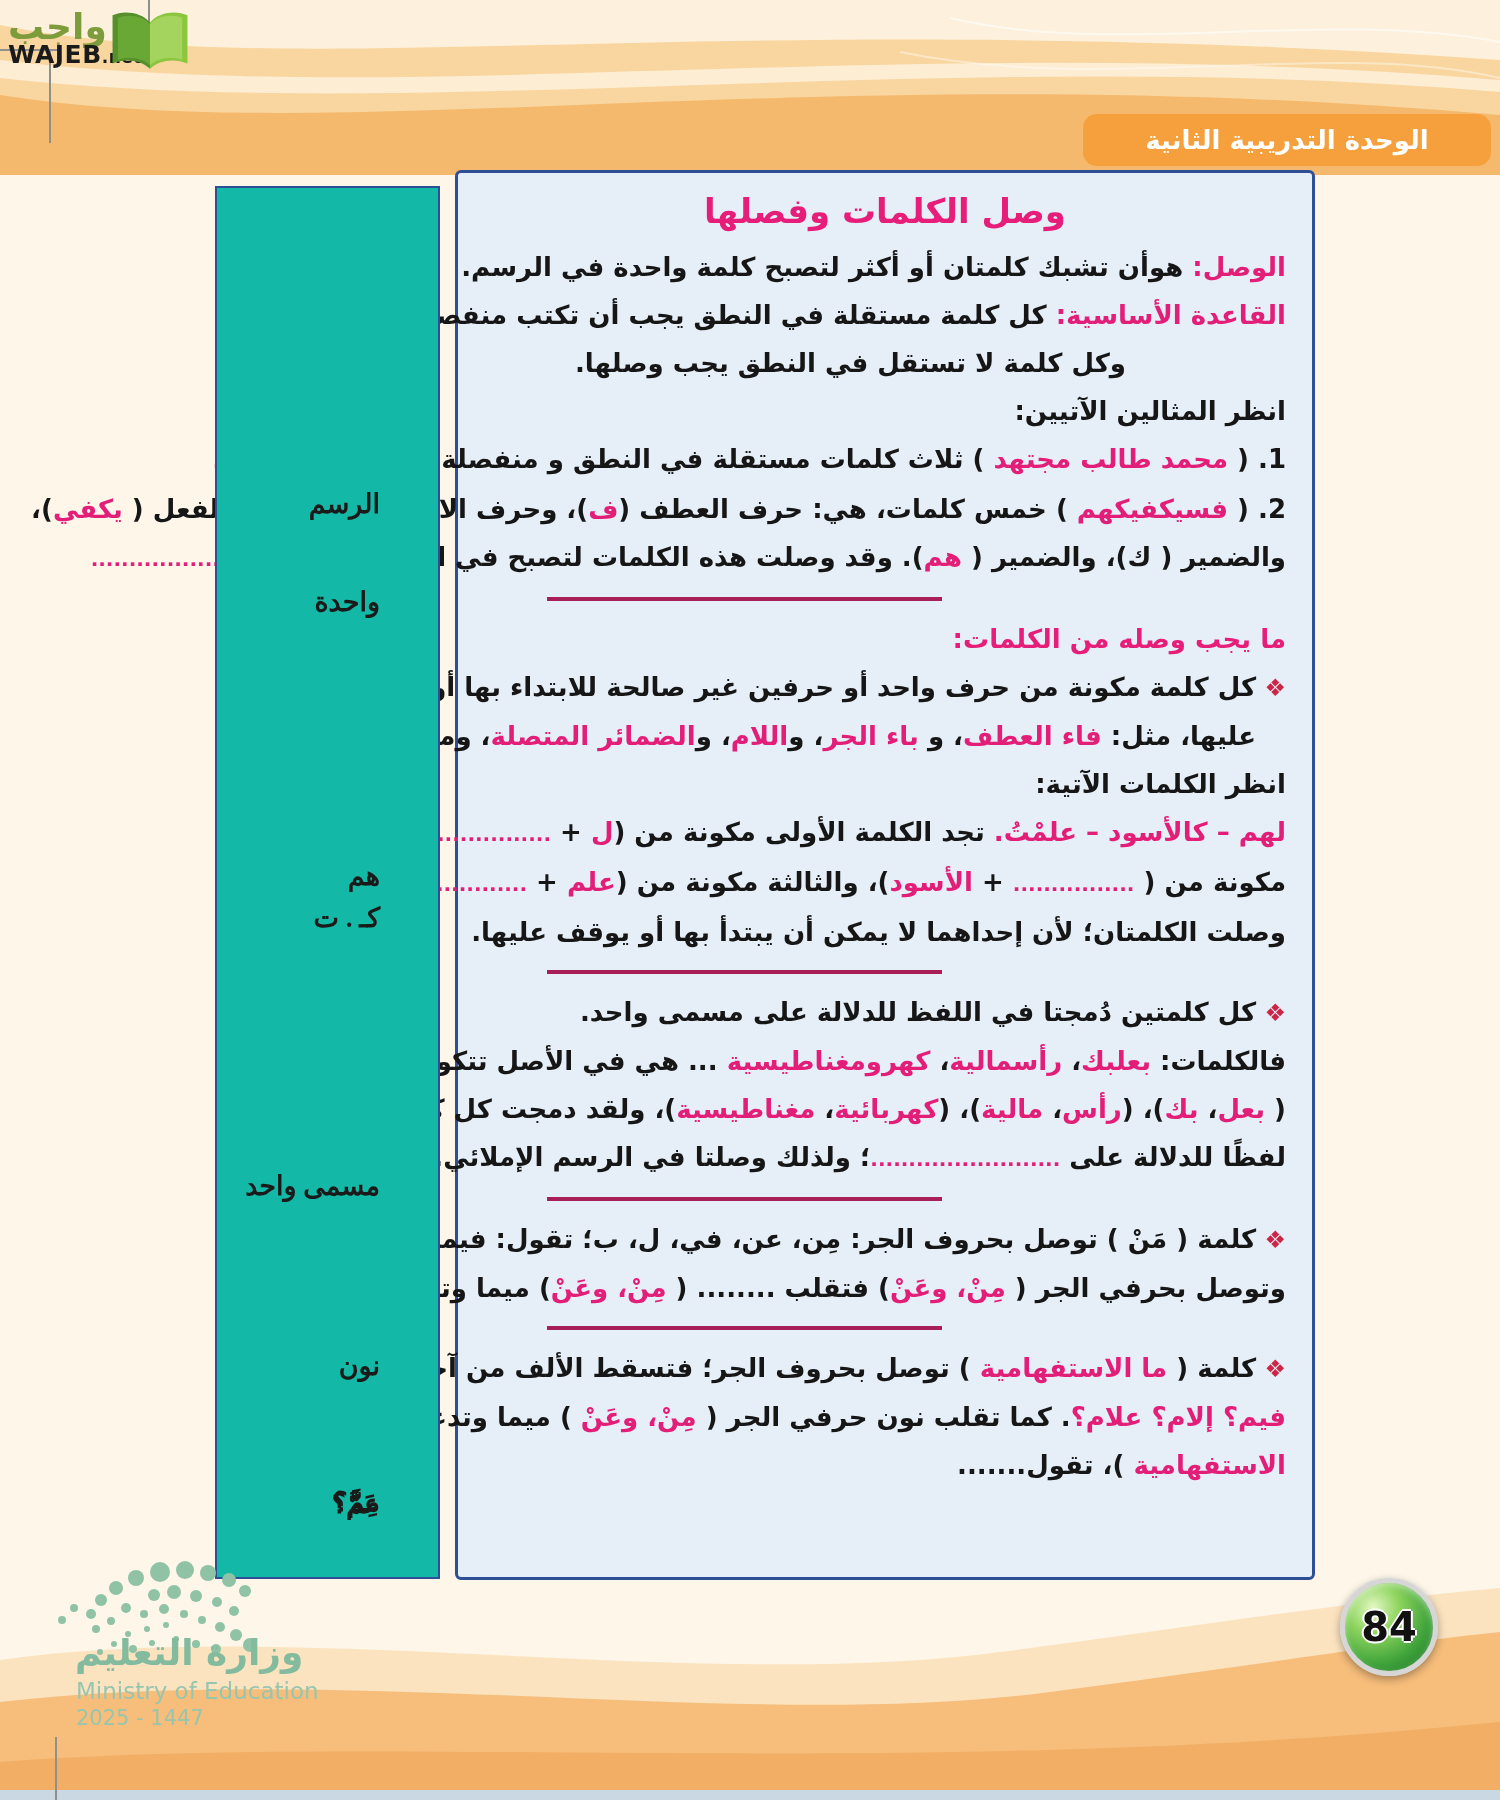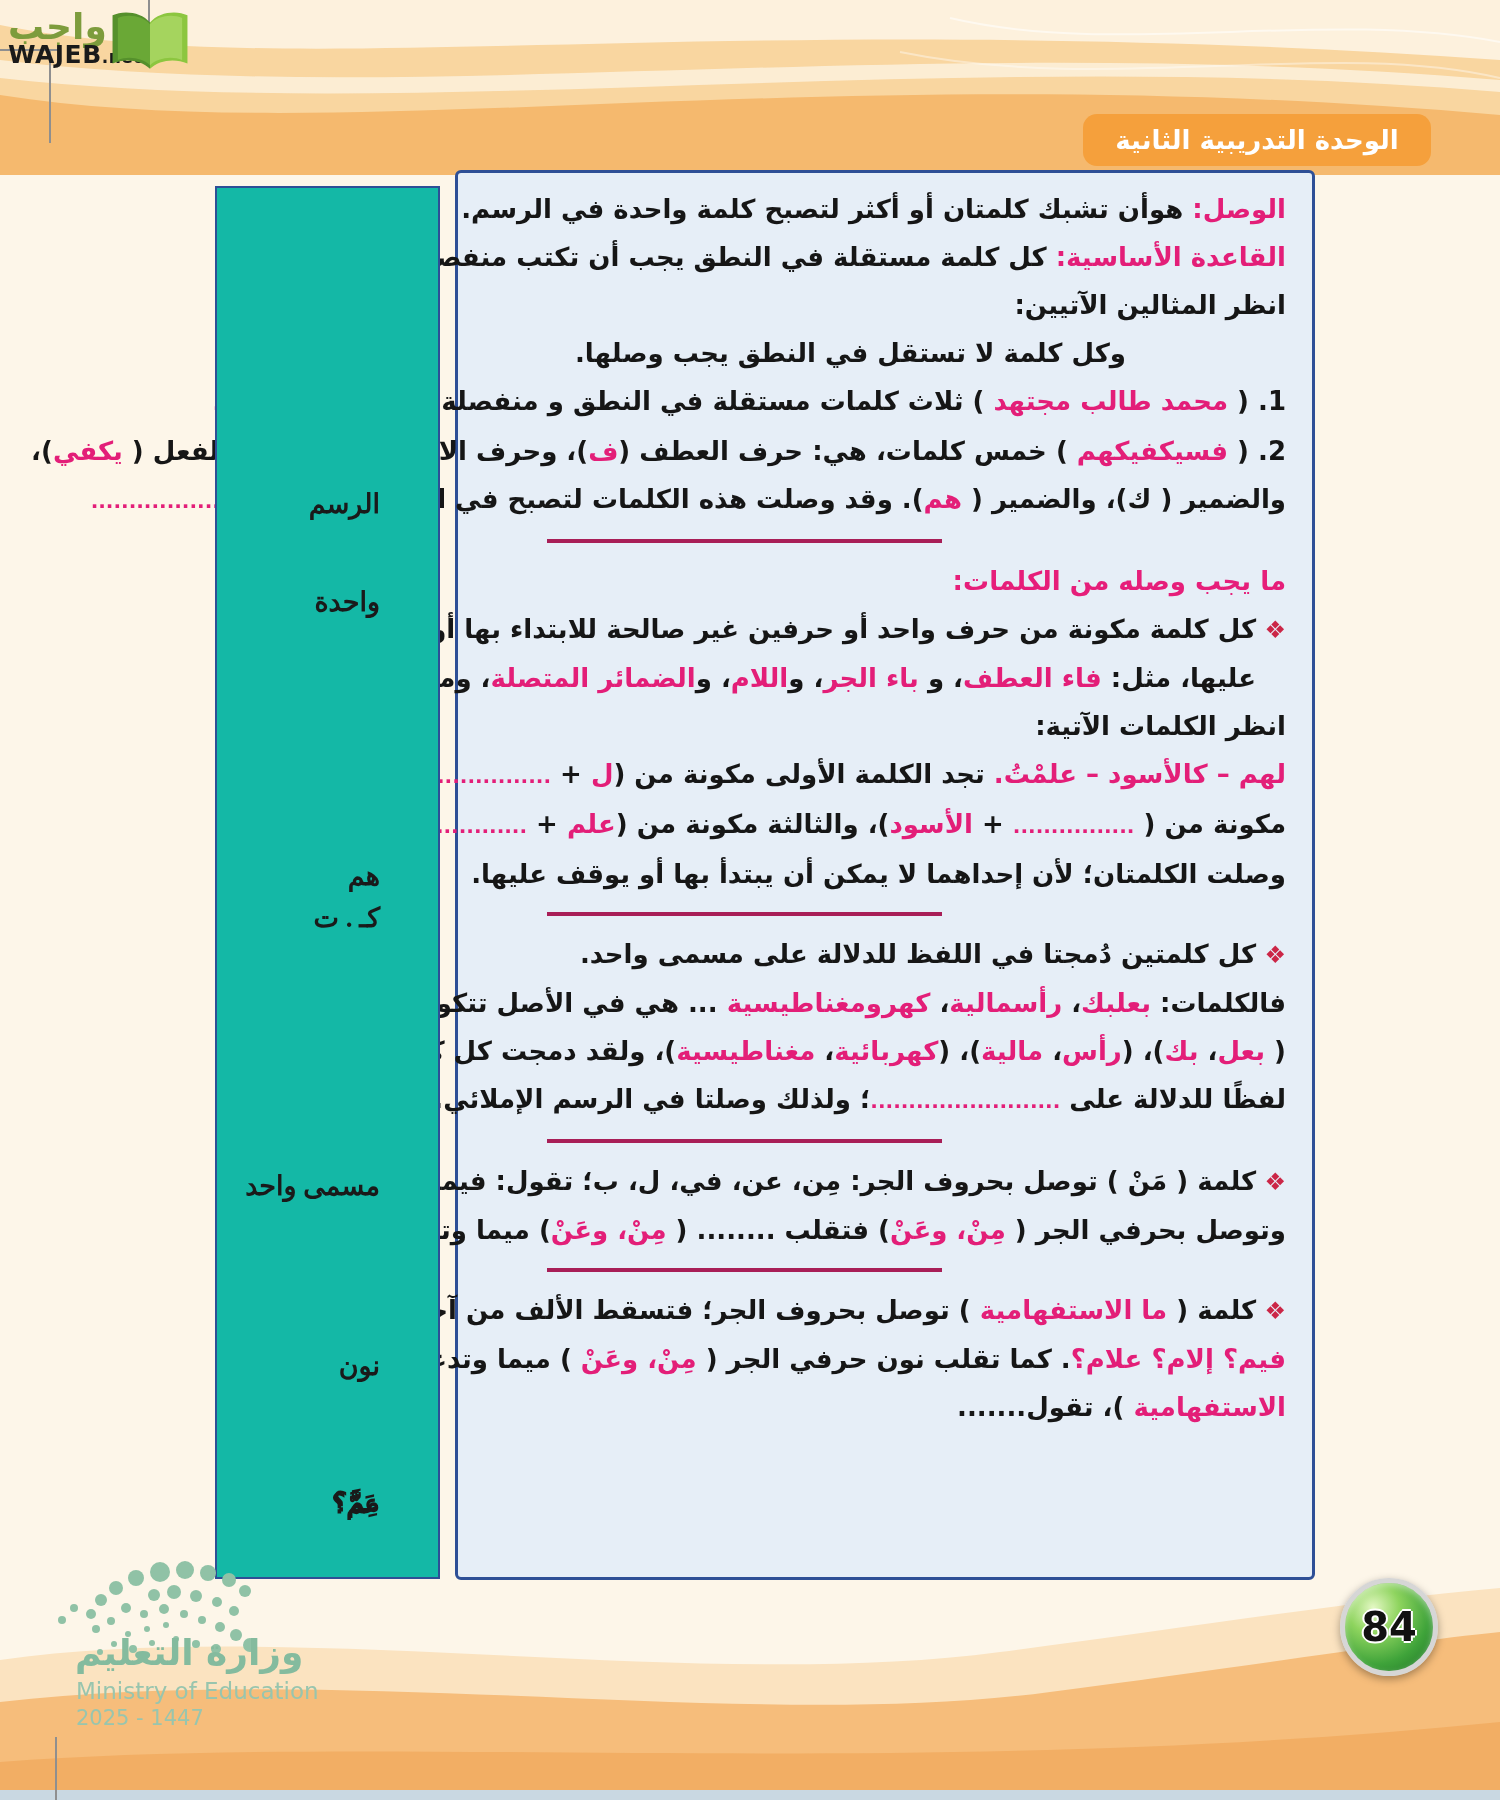--- a/index.html
+++ b/index.html
@@ -8,21 +8,21 @@
   .bg{position:absolute;inset:0;z-index:0;}
   
   .trim{position:absolute;background:#8f8f8f;z-index:1;}
   
   .logo{position:absolute;left:8px;top:10px;z-index:4;width:200px;}
   .logo-ar{color:#7d9c3c;font-size:36px;font-weight:bold;line-height:34px;}
   .logo-en{color:#1a1a1a;font-size:25px;font-weight:bold;letter-spacing:.5px;line-height:22px;}
   .logo-en .tld{font-size:17px;}
   .logo-book{position:absolute;left:96px;top:0;}
   
-  .banner{position:absolute;left:1083px;top:114px;width:348px;height:52px;z-index:4;
+  .banner{position:absolute;left:1083px;top:114px;width:408px;height:52px;z-index:4;
           background:#f5a03c;border-radius:14px;display:flex;align-items:center;justify-content:center;
           color:#fff;font-size:26px;font-weight:bold;direction:rtl;}
   
   .sidebar{position:absolute;left:215px;top:186px;width:225px;height:1393px;z-index:3;
            background:#14b8a6;border:2.5px solid #2e4f96;box-sizing:border-box;font-family:Liberation Serif, serif;}
   .sideword{position:absolute;right:58px;color:#1a1a1a;font-size:27px;font-weight:bold;
             direction:rtl;white-space:nowrap;}
   
   .mainbox{position:absolute;left:455px;top:170px;width:860px;height:1410px;z-index:2;
            background:#e6eef7;border:3px solid #2e4f96;border-radius:6px;box-sizing:border-box;}
@@ -106,25 +106,26 @@
 <div class="watermark">
   <svg class="wm-book" width="280" height="210" viewBox="0 0 100 74">
     <path d="M50 14 C40 2 20 0 8 6 L8 60 C22 54 40 56 50 66 Z" fill="#b9c478"></path>
     <path d="M50 14 C60 2 80 0 92 6 L92 60 C78 54 60 56 50 66 Z" fill="#cdd79a"></path>
   </svg>
   <div class="wm-ar">واجب</div>
   <div class="wm-en"><span>WAJEB</span><span class="tld">.net</span></div>
 </div>
 
 <div class="mainbox">
+  <div class="title">وصل الكلمات وفصلها</div>
   <div class="content">
     <div class="line"><span class="pk">الوصل: </span><span>هوأن تشبك كلمتان أو أكثر لتصبح كلمة واحدة في الرسم.</span></div>
     <div class="line"><span class="pk">القاعدة الأساسية: </span><span>كل كلمة مستقلة في النطق يجب أن تكتب منفصلة في الرسم.</span></div>
+    <div class="line ind-lg"><span>وكل كلمة لا تستقل في النطق يجب وصلها.</span></div>
     <div class="line"><span>انظر المثالين الآتيين:</span></div>
-    <div class="line ind-lg"><span>وكل كلمة لا تستقل في النطق يجب وصلها.</span></div>
     <div class="line"><span>1. ( </span><span class="pk">محمد طالب مجتهد</span><span> ) ثلاث كلمات مستقلة في النطق و منفصلة في </span><span class="dot">......................</span></div>
     <div class="line"><span>2. ( </span><span class="pk">فسيكفيكهم</span><span> ) خمس كلمات، هي: حرف العطف (</span><span class="pk">ف</span><span>)، وحرف الاستقبال ( </span><span class="pk">س</span><span>)، والفعل ( </span><span class="pk">يكفي</span><span>)،</span></div>
     <div class="line"><span>والضمير ( ك)، والضمير ( </span><span class="pk">هم</span><span>). وقد وصلت هذه الكلمات لتصبح في الرسم كلمة </span><span class="dot">..........................</span></div>
 
     <div class="divider"></div>
     <div class="line sec-heading">ما يجب وصله من الكلمات:</div>
 
     <div class="line"><span class="bul">❖ </span><span>كل كلمة مكونة من حرف واحد أو حرفين غير صالحة للابتداء بها أو الوقوف</span></div>
     <div class="line ind"><span>عليها، مثل: </span><span class="pk">فاء العطف</span><span>، و </span><span class="pk">باء الجر</span><span>، و</span><span class="pk">اللام</span><span>، و</span><span class="pk">الضمائر المتصلة</span><span>، وما شابهها.</span></div>
     <div class="line"><span>انظر الكلمات الآتية:</span></div>

